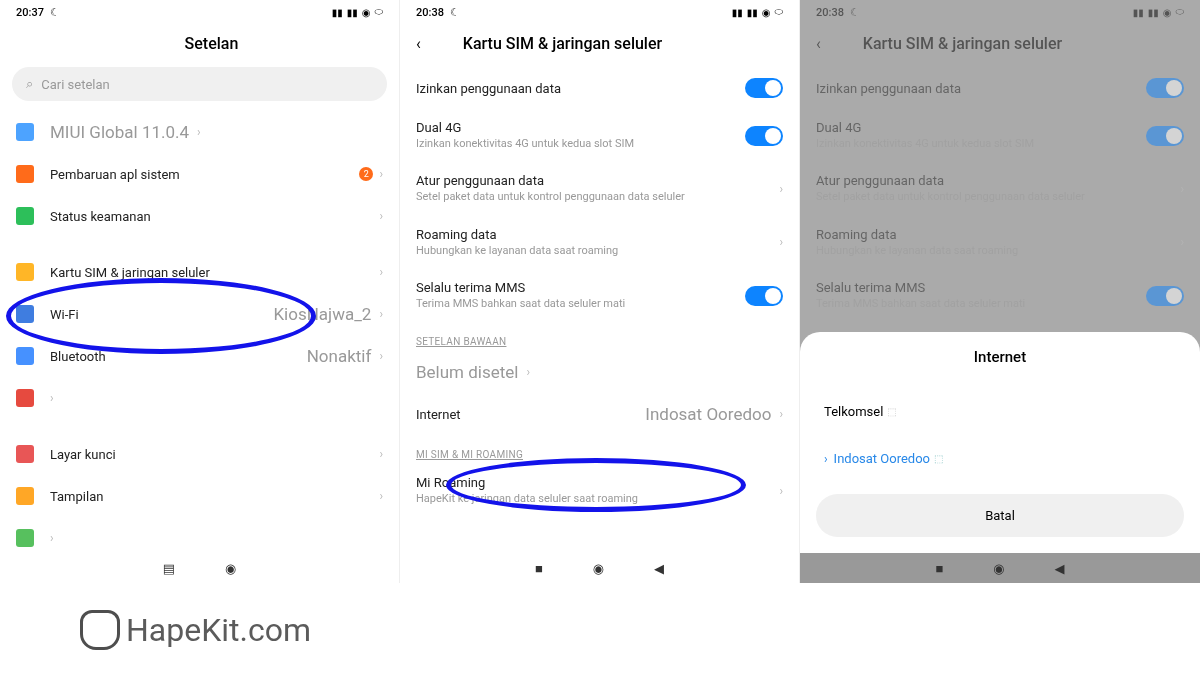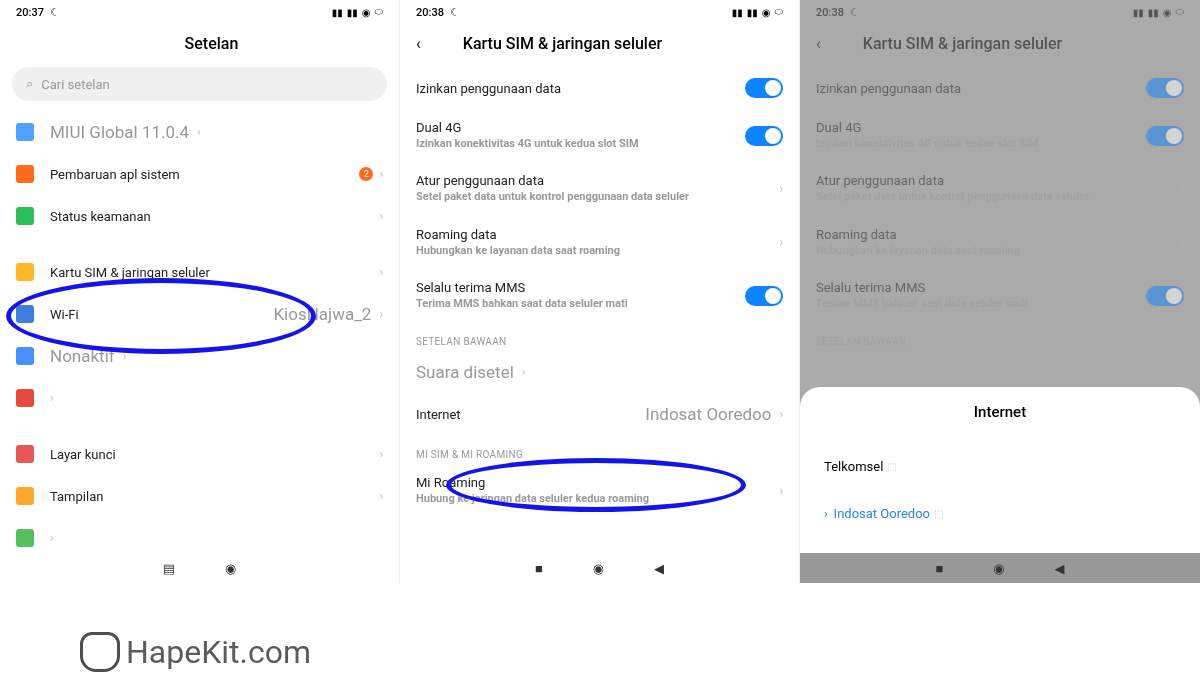--- a/index.html
+++ b/index.html
@@ -16,40 +16,40 @@
 .header.center { justify-content: center; }
 .header-title { font-size: 16px; font-weight: 500; margin-left: 24px; }
 .back-btn { font-size: 16px; margin-right: 18px; cursor: pointer; }
 .search-box { margin: 0 12px 10px; background: #f0f0f0; border-radius: 20px; height: 34px; display: flex; align-items: center; padding: 0 14px; color: #999; font-size: 13px; }
 .search-box span:first-child { margin-right: 8px; }
 .content-area { flex: 1; overflow: hidden; }
 .row { display: flex; align-items: center; padding: 11px 16px; min-height: 42px; position: relative; cursor: pointer; }
 .row .icon-slot { width: 34px; display: flex; justify-content: flex-start; }
 .row .icon { width: 18px; height: 18px; display: inline-block; border-radius: 3px; }
 .row .label { flex: 1; font-size: 13px; color: #222; }
-.row .sub { font-size: 11px; color: #999; margin-top: 2px; line-height: 1.3; font-weight: bold; }
+.row .sub { font-size: 11px; color: #999; margin-top: 2px; line-height: 1.3; }
 .row .value { font-size: 17px; color: #999; margin-right: 8px; }
 .row .chevron { color: #bbb; font-size: 12px; }
 .row .texts { flex: 1; display: flex; flex-direction: column; }
 .badge { width: 14px; height: 14px; background: #ff6b1a; border-radius: 50%; color: #fff; font-size: 9px; display: flex; align-items: center; justify-content: center; margin-right: 6px; }
 .toggle { width: 38px; height: 20px; background: #0d84ff; border-radius: 10px; position: relative; }
 .toggle::after { content: ""; position: absolute; right: 2px; top: 2px; width: 16px; height: 16px; background: #fff; border-radius: 50%; }
 .section-gap { height: 14px; }
-.section-title { font-size: 10px; color: #999; padding: 14px 16px 4px; letter-spacing: 0.3px; }
+.section-title { font-size: 10px; color: #999; padding: 14px 16px 4px; letter-spacing: 0.3px; text-decoration: underline; }
 .circle-overlay { position: absolute; border: 5px solid #1313ea; border-radius: 50%; pointer-events: none; }
 .nav-bar { height: 30px; display: flex; justify-content: center; gap: 50px; align-items: center; }
 .nav-item { font-size: 13px; color: #333; }
 .sheet { position: absolute; bottom: 30px; left: 0; right: 0; background: #fff; border-radius: 20px 20px 0 0; padding: 16px; z-index: 10; opacity: 1 !important; }
 .sheet-title { text-align: center; font-size: 15px; font-weight: 500; margin-bottom: 22px; }
 .sheet-option { padding: 16px 8px; font-size: 13px; display: flex; align-items: center; }
 .sheet-option.selected { color: #2888e8; }
 .sheet-option .sel-chevron { color: #2888e8; margin-right: 6px; font-size: 12px; }
 .sheet-cancel { margin-top: 12px; background: #f0f0f0; border-radius: 24px; padding: 14px; text-align: center; font-size: 13px; cursor: pointer; }
 .arrow-anno { position: absolute; pointer-events: none; }
-.watermark { position: absolute; bottom: 8px; left: 80px; font-size: 32px; color: #333; font-family: Georgia, serif; display: flex; align-items: center; opacity: 0.8; pointer-events: none; z-index: 20; }
+.watermark { position: absolute; bottom: 30px; left: 80px; font-size: 32px; color: #333; font-family: Georgia, serif; display: flex; align-items: center; opacity: 0.8; pointer-events: none; z-index: 20; }
 .watermark .wlogo { width: 40px; height: 40px; border: 3px solid #222; border-radius: 30% 30% 40% 40%; margin-right: 6px; position: relative; }
 .watermark .wtext { text-shadow: 1px 1px 0 #fff; }
 .icon-phone { background: #4da3ff; }
 .icon-update { background: #ff6b1a; }
 .icon-shield { background: #2dbf5a; }
 .icon-sim { background: #ffb627; }
 .icon-wifi { background: #3f7de0; }
 .icon-bt { background: #4691ff; }
 .icon-share { background: #e64a3f; }
 .icon-lock { background: #e85656; }
@@ -115,20 +115,21 @@
           <span class="icon icon-wifi"></span>
         </div>
       <div class="label">Wi-Fi</div>
       <div class="value">KiosNajwa_2</div>
       <div class="chevron">›</div>
     </div>
     <div class="row">
       <div class="icon-slot">
           <span class="icon icon-bt"></span>
         </div>
+      <div class="label">Bluetooth</div>
       <div class="value">Nonaktif</div>
       <div class="chevron">›</div>
     </div>
     <div class="row">
       <div class="icon-slot">
           <span class="icon icon-share"></span>
         </div>
       <div class="chevron">›</div>
     </div>
     <div class="section-gap"></div>
@@ -205,33 +206,33 @@
     </div>
     <div class="row">
       <div class="texts">
         <div class="label">Selalu terima MMS</div>
         <div class="sub">Terima MMS bahkan saat data seluler mati</div>
       </div>
       <div class="toggle"></div>
     </div>
     <div class="section-title">SETELAN BAWAAN</div>
     <div class="row">
-      <div class="value">Suara disetel</div>
+      <div class="value">Belum disetel</div>
       <div class="chevron">›</div>
     </div>
     <div class="row">
       <div class="label">Internet</div>
       <div class="value">Indosat Ooredoo</div>
       <div class="chevron">›</div>
     </div>
     <div class="section-title">MI SIM &amp; MI ROAMING</div>
     <div class="row">
       <div class="texts">
         <div class="label">Mi Roaming</div>
-        <div class="sub">Hubung ke jaringan data seluler kedua roaming</div>
+        <div class="sub">HapeKit ke jaringan data seluler saat roaming</div>
       </div>
       <div class="chevron">›</div>
     </div>
   </div>
   <div class="nav-bar">
     <span class="nav-item">■</span>
     <span class="nav-item">◉</span>
     <span class="nav-item">◀</span>
   </div>
   <div class="circle-overlay" style="top:458px; left:46px; width:300px; height:54px;"></div>
@@ -293,20 +294,23 @@
   <div class="sheet">
     <div class="sheet-title">Internet</div>
     <div class="sheet-option">
       <span>Telkomsel</span>
       <span style="margin-left:4px;color:#ccc;font-size:10px;">⬚</span>
     </div>
     <div class="sheet-option selected">
       <span class="sel-chevron">›</span>
       <span>Indosat Ooredoo</span>
       <span style="margin-left:4px;color:#9cc;font-size:10px;">⬚</span>
+    </div>
+    <div class="sheet-cancel">
+      <span>Batal</span>
     </div>
   </div>
 
   <svg class="arrow-anno" style="top:470px; right:10px; width:120px; height:90px;">
     <defs>
         <marker id="ah" markerWidth="8" markerHeight="8" refX="6" refY="3" orient="auto">
           <polygon points="0 0, 7 3, 0 6" fill="#1313ea"></polygon>
         </marker>
       </defs>
     <line x1="10" y1="70" x2="100" y2="40" stroke="#1313ea" stroke-width="6" marker-end="url(#ah)"></line>

